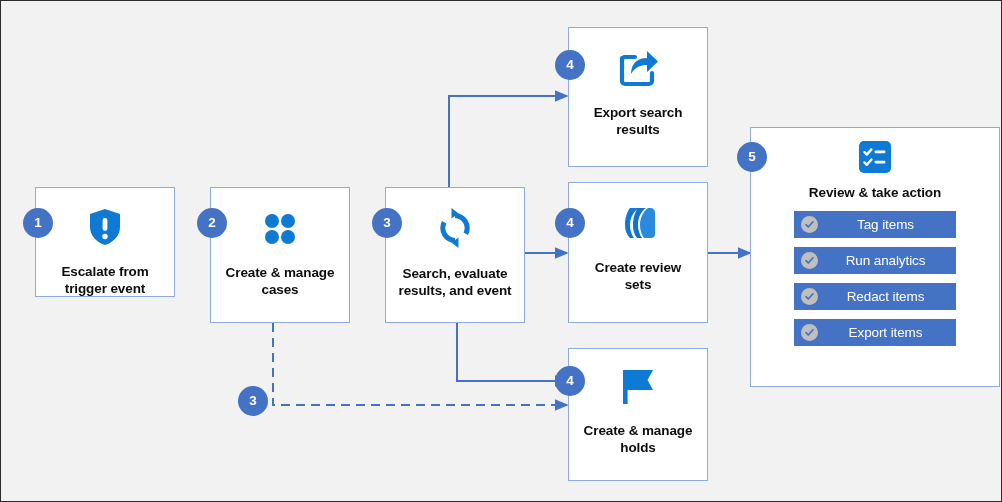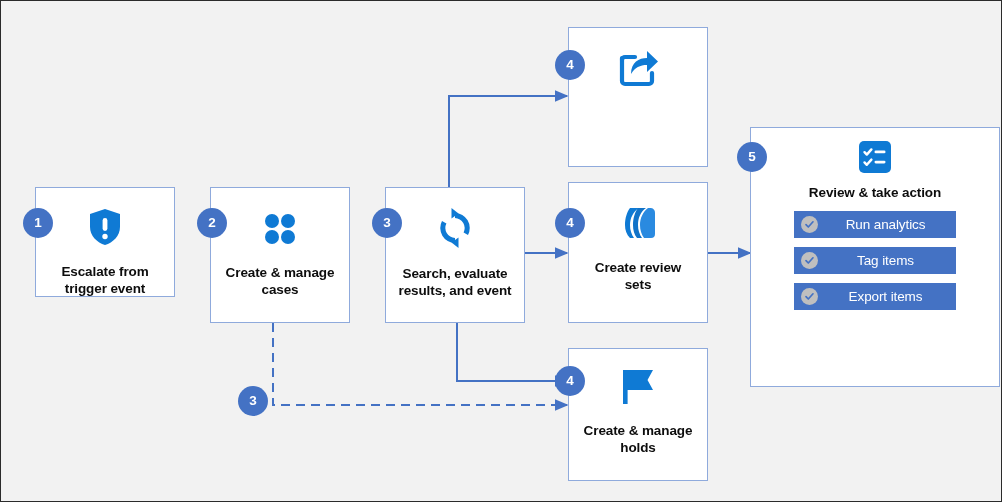--- a/index.html
+++ b/index.html
@@ -199,20 +199,22 @@
 
   <div class="step-card" style="left:567px; top:26px; width:140px; height:140px; padding-top:20px;">
     <span class="step-icon">
       <svg class="svg-icon" width="42" height="40" viewBox="0 0 42 40" xmlns="http://www.w3.org/2000/svg">
         <path d="M5 10 L5 33 A3 3 0 0 0 8 36 L32 36 A3 3 0 0 0 35 33 L35 25" fill="none" stroke="#0f7ad4" stroke-width="4.2" stroke-linecap="round"></path>
         <path d="M5 12 A3 3 0 0 1 8 9 L18 9" fill="none" stroke="#0f7ad4" stroke-width="4.2" stroke-linecap="round"></path>
         <path d="M14 26 C14 14 22 10 30 10 L30 3 L41 13.5 L30 24 L30 17
                  C23 17 18 19.5 14 26 Z" fill="#0f7ad4"></path>
       </svg>
     </span>
+    <span class="step-label" style="margin-top:16px;">Export search
+results</span>
   </div>
   <div class="badge" style="left:554px; top:49px;">
     <span>4</span>
   </div>
 
   <div class="step-card" style="left:567px; top:181px; width:140px; height:141px; padding-top:21px;">
     <span class="step-icon">
       <svg class="svg-icon" width="42" height="40" viewBox="0 0 42 40" xmlns="http://www.w3.org/2000/svg">
         <path d="M13 4 L22 4 C16 8 13 14 13 21 C13 26 14.5 30.5 17 34 L13 34
                  C9.5 30.5 8 26 8 21 C8 14 10 8 13 4 Z" fill="#0f7ad4"></path>
@@ -260,32 +262,40 @@
     <div id="panel-review-title">Review &amp; take action</div>
 
     <div class="action-list">
 
       <div class="action-btn">
         <span class="action-check">
           <svg class="svg-icon" width="11" height="11" viewBox="0 0 11 11" xmlns="http://www.w3.org/2000/svg">
             <path d="M2 5.6 L4.3 8 L9 2.8" fill="none" stroke="#4472c4" stroke-width="1.7" stroke-linecap="round" stroke-linejoin="round"></path>
           </svg>
         </span>
-        <span class="action-text">Run analytics</span>
+        <span class="action-text">Tag items</span>
       </div>
 
       <div class="action-btn">
         <span class="action-check">
           <svg class="svg-icon" width="11" height="11" viewBox="0 0 11 11" xmlns="http://www.w3.org/2000/svg">
             <path d="M2 5.6 L4.3 8 L9 2.8" fill="none" stroke="#4472c4" stroke-width="1.7" stroke-linecap="round" stroke-linejoin="round"></path>
           </svg>
         </span>
-        <span class="action-text">Tag items</span>
+        <span class="action-text">Run analytics</span>
       </div>
 
+      <div class="action-btn">
+        <span class="action-check">
+          <svg class="svg-icon" width="11" height="11" viewBox="0 0 11 11" xmlns="http://www.w3.org/2000/svg">
+            <path d="M2 5.6 L4.3 8 L9 2.8" fill="none" stroke="#4472c4" stroke-width="1.7" stroke-linecap="round" stroke-linejoin="round"></path>
+          </svg>
+        </span>
+        <span class="action-text">Redact items</span>
+      </div>
 
       <div class="action-btn">
         <span class="action-check">
           <svg class="svg-icon" width="11" height="11" viewBox="0 0 11 11" xmlns="http://www.w3.org/2000/svg">
             <path d="M2 5.6 L4.3 8 L9 2.8" fill="none" stroke="#4472c4" stroke-width="1.7" stroke-linecap="round" stroke-linejoin="round"></path>
           </svg>
         </span>
         <span class="action-text">Export items</span>
       </div>
 

